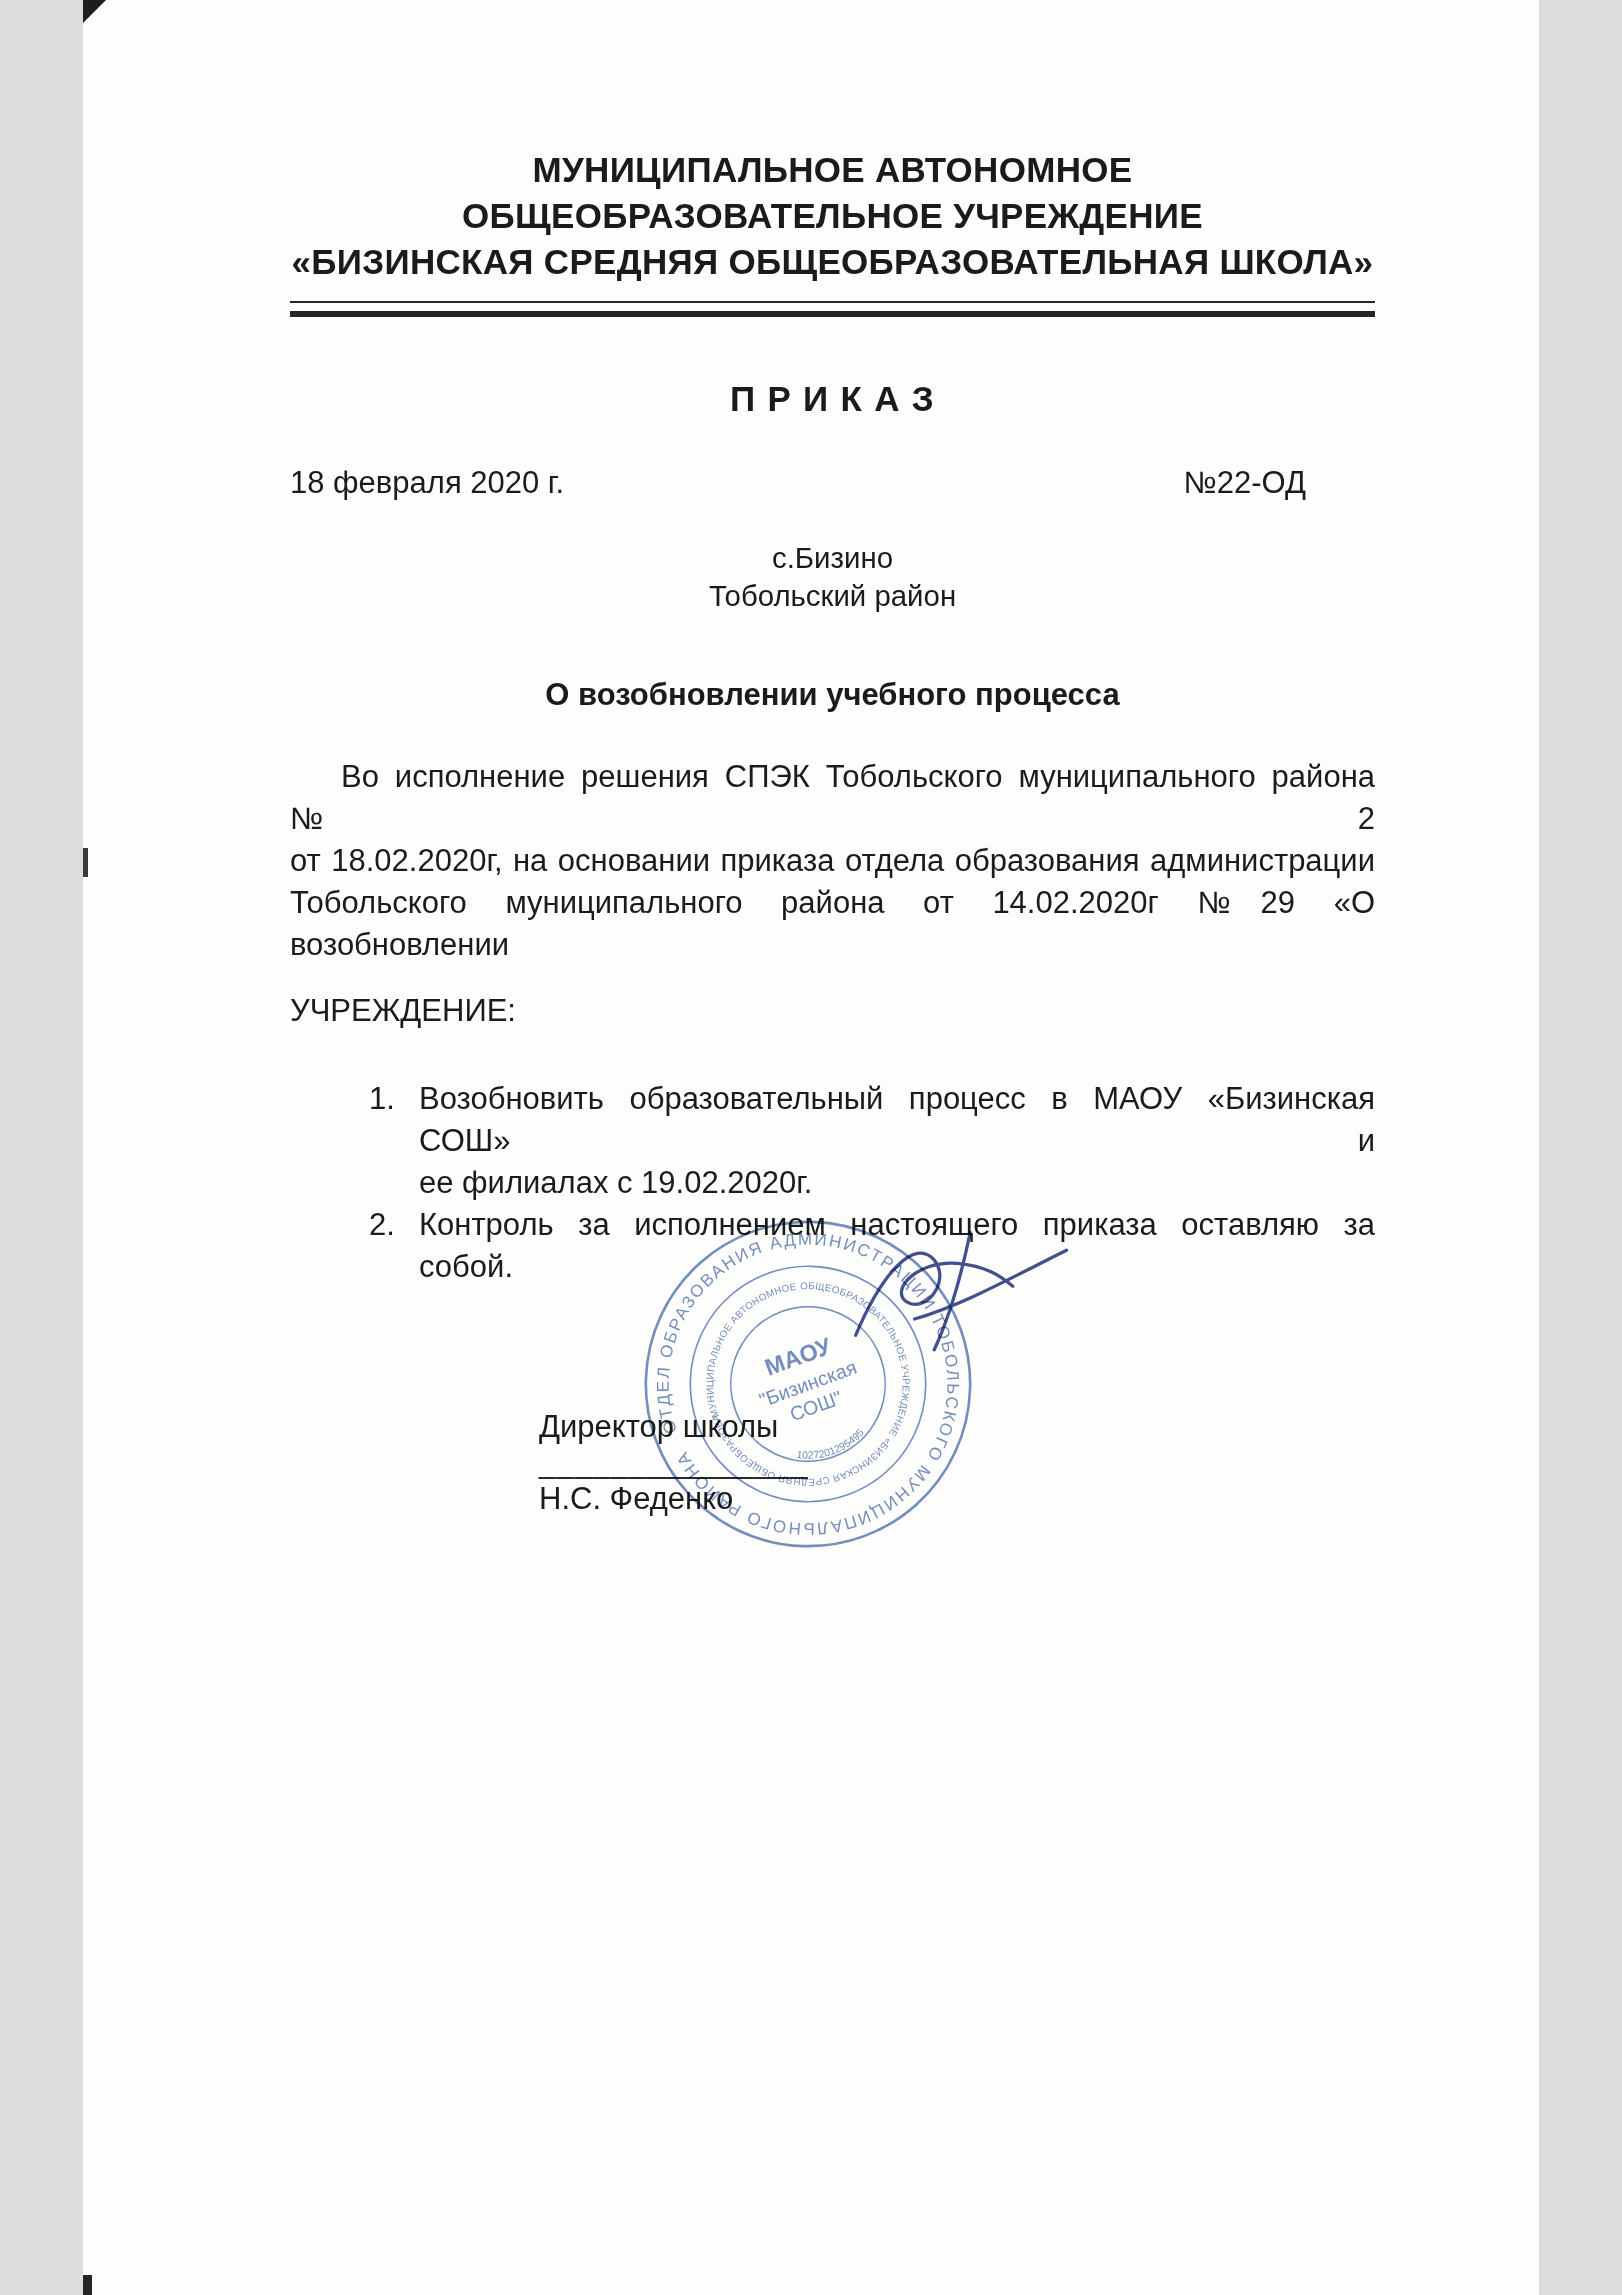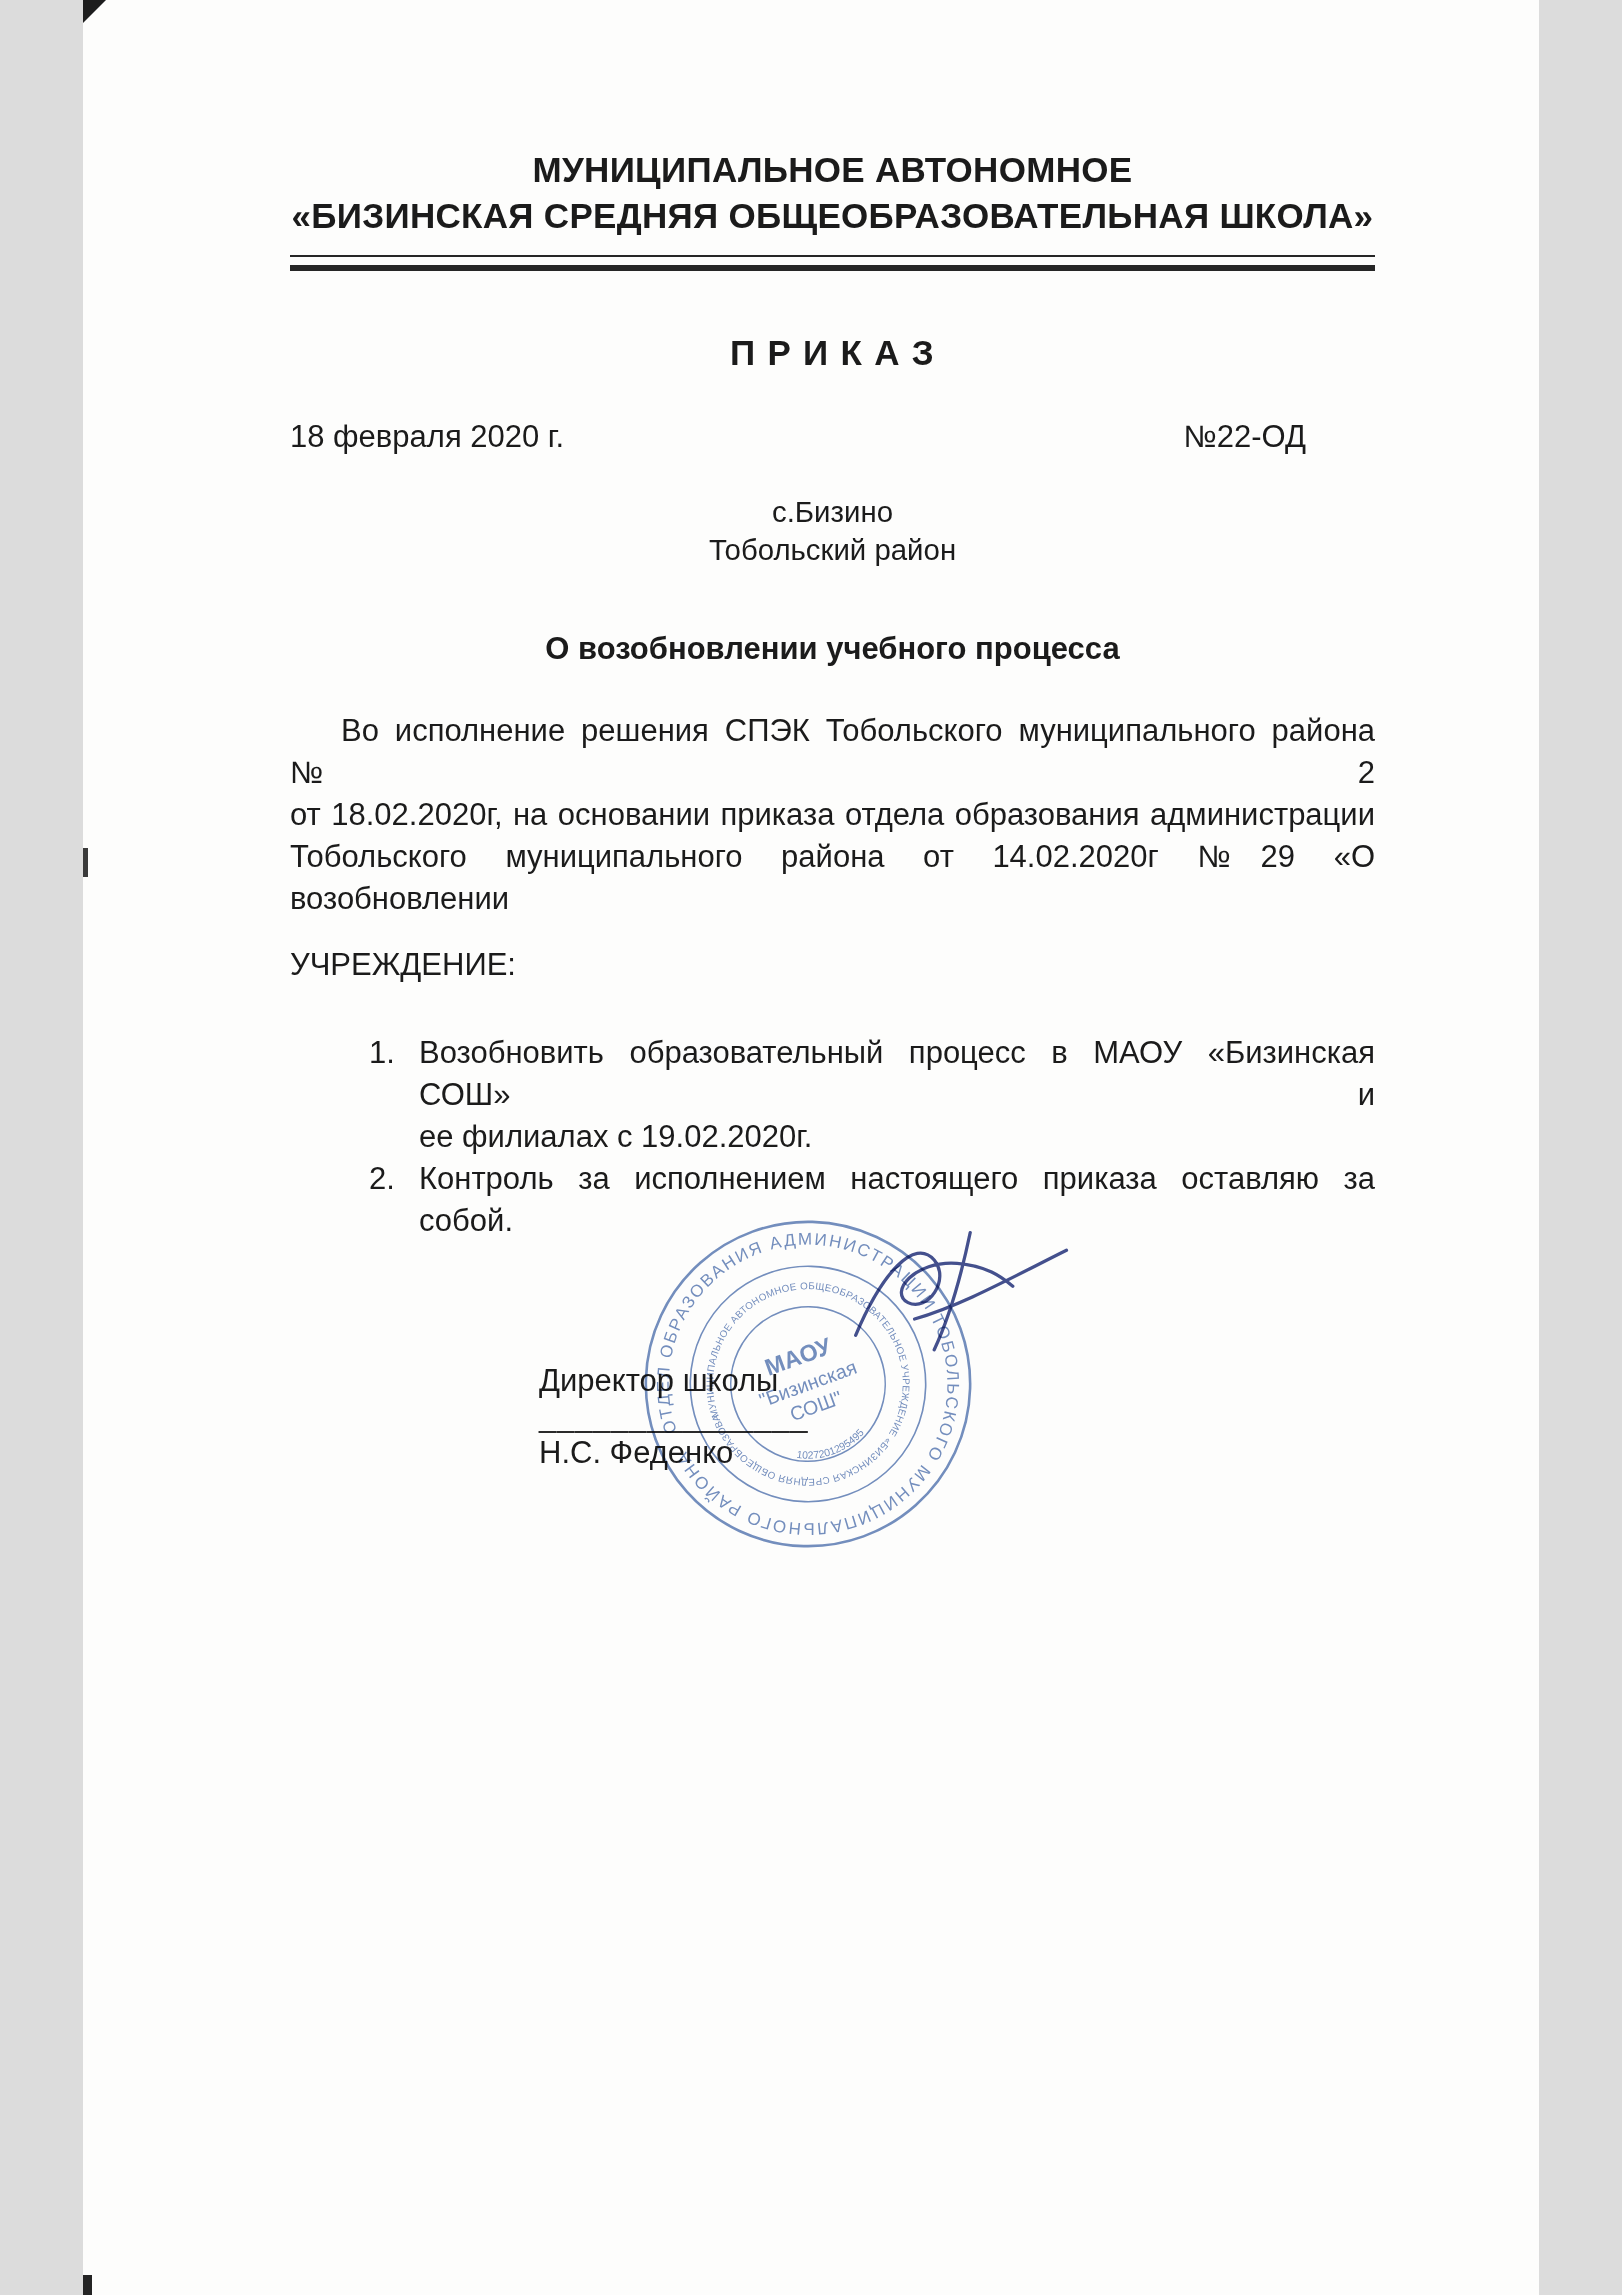--- a/index.html
+++ b/index.html
@@ -86,20 +86,21 @@
 
 <div class="page">
   <div class="artifact-tl"></div>
   <div class="artifact-left"></div>
   <div class="artifact-bl"></div>
 
   <div class="content">
 
     <div class="org-header">
       <div>МУНИЦИПАЛЬНОЕ АВТОНОМНОЕ</div>
+      <div>ОБЩЕОБРАЗОВАТЕЛЬНОЕ УЧРЕЖДЕНИЕ</div>
       <div>«БИЗИНСКАЯ СРЕДНЯЯ ОБЩЕОБРАЗОВАТЕЛЬНАЯ ШКОЛА»</div>
     </div>
 
     <div class="rule">
       <div class="rule-thin"></div>
       <div class="rule-thick"></div>
     </div>
 
     <div class="prikaz">П Р И К А З</div>
 

